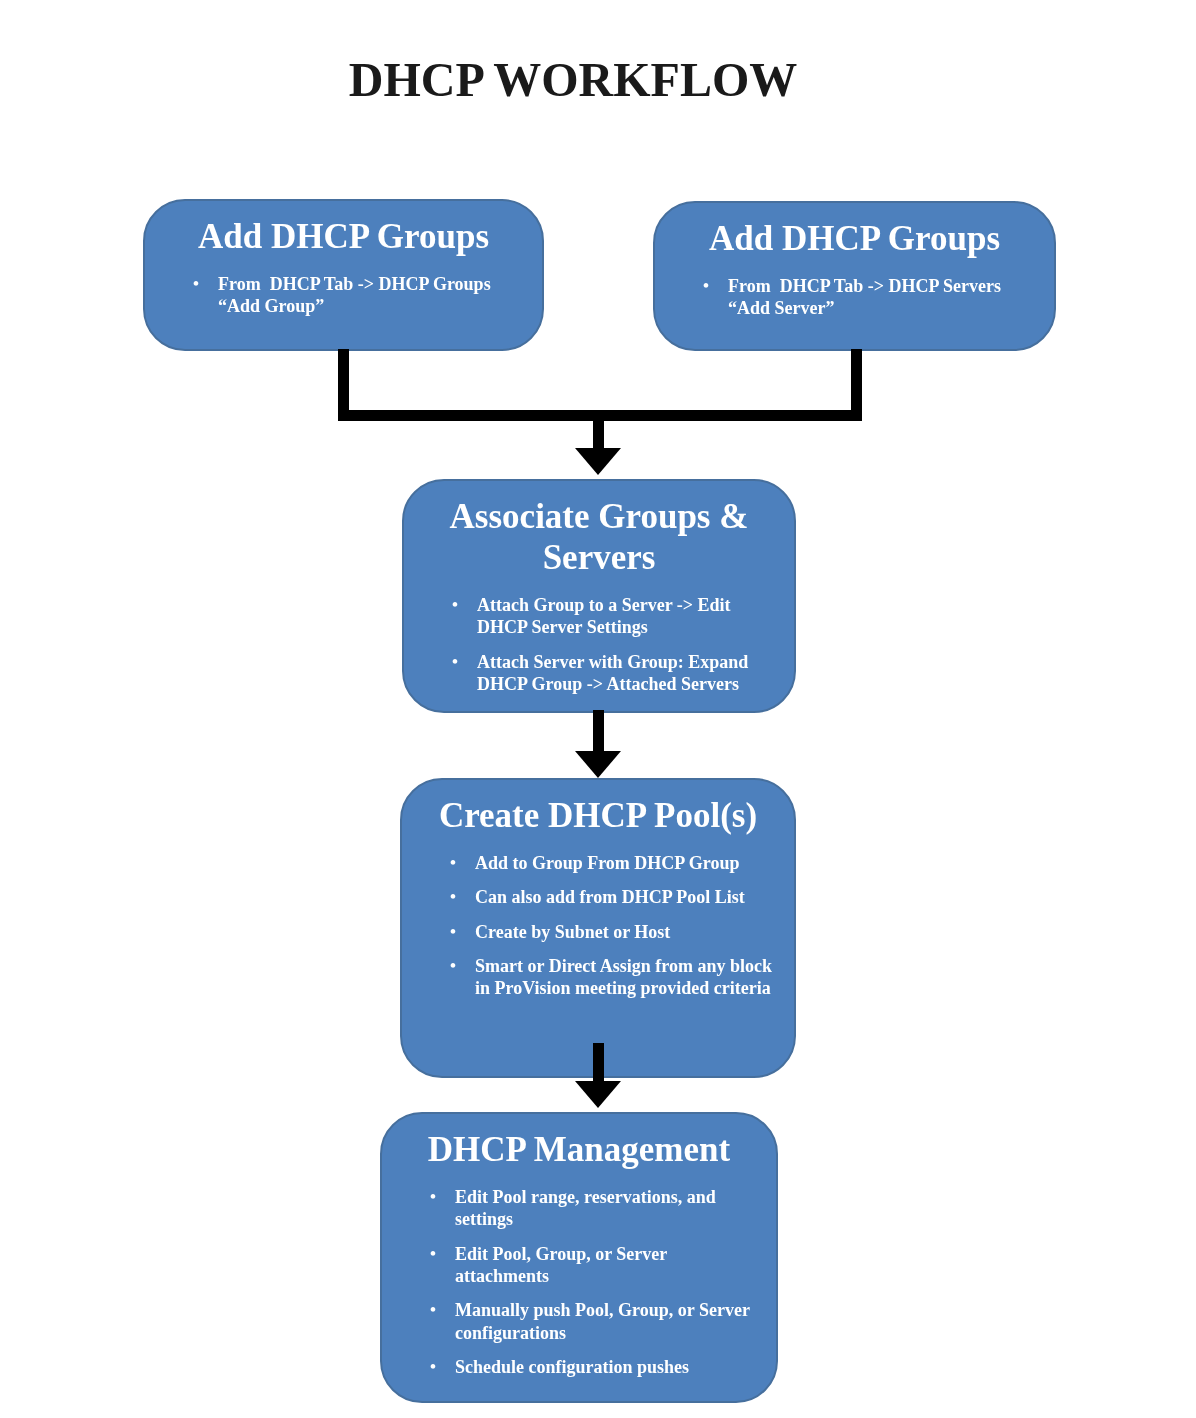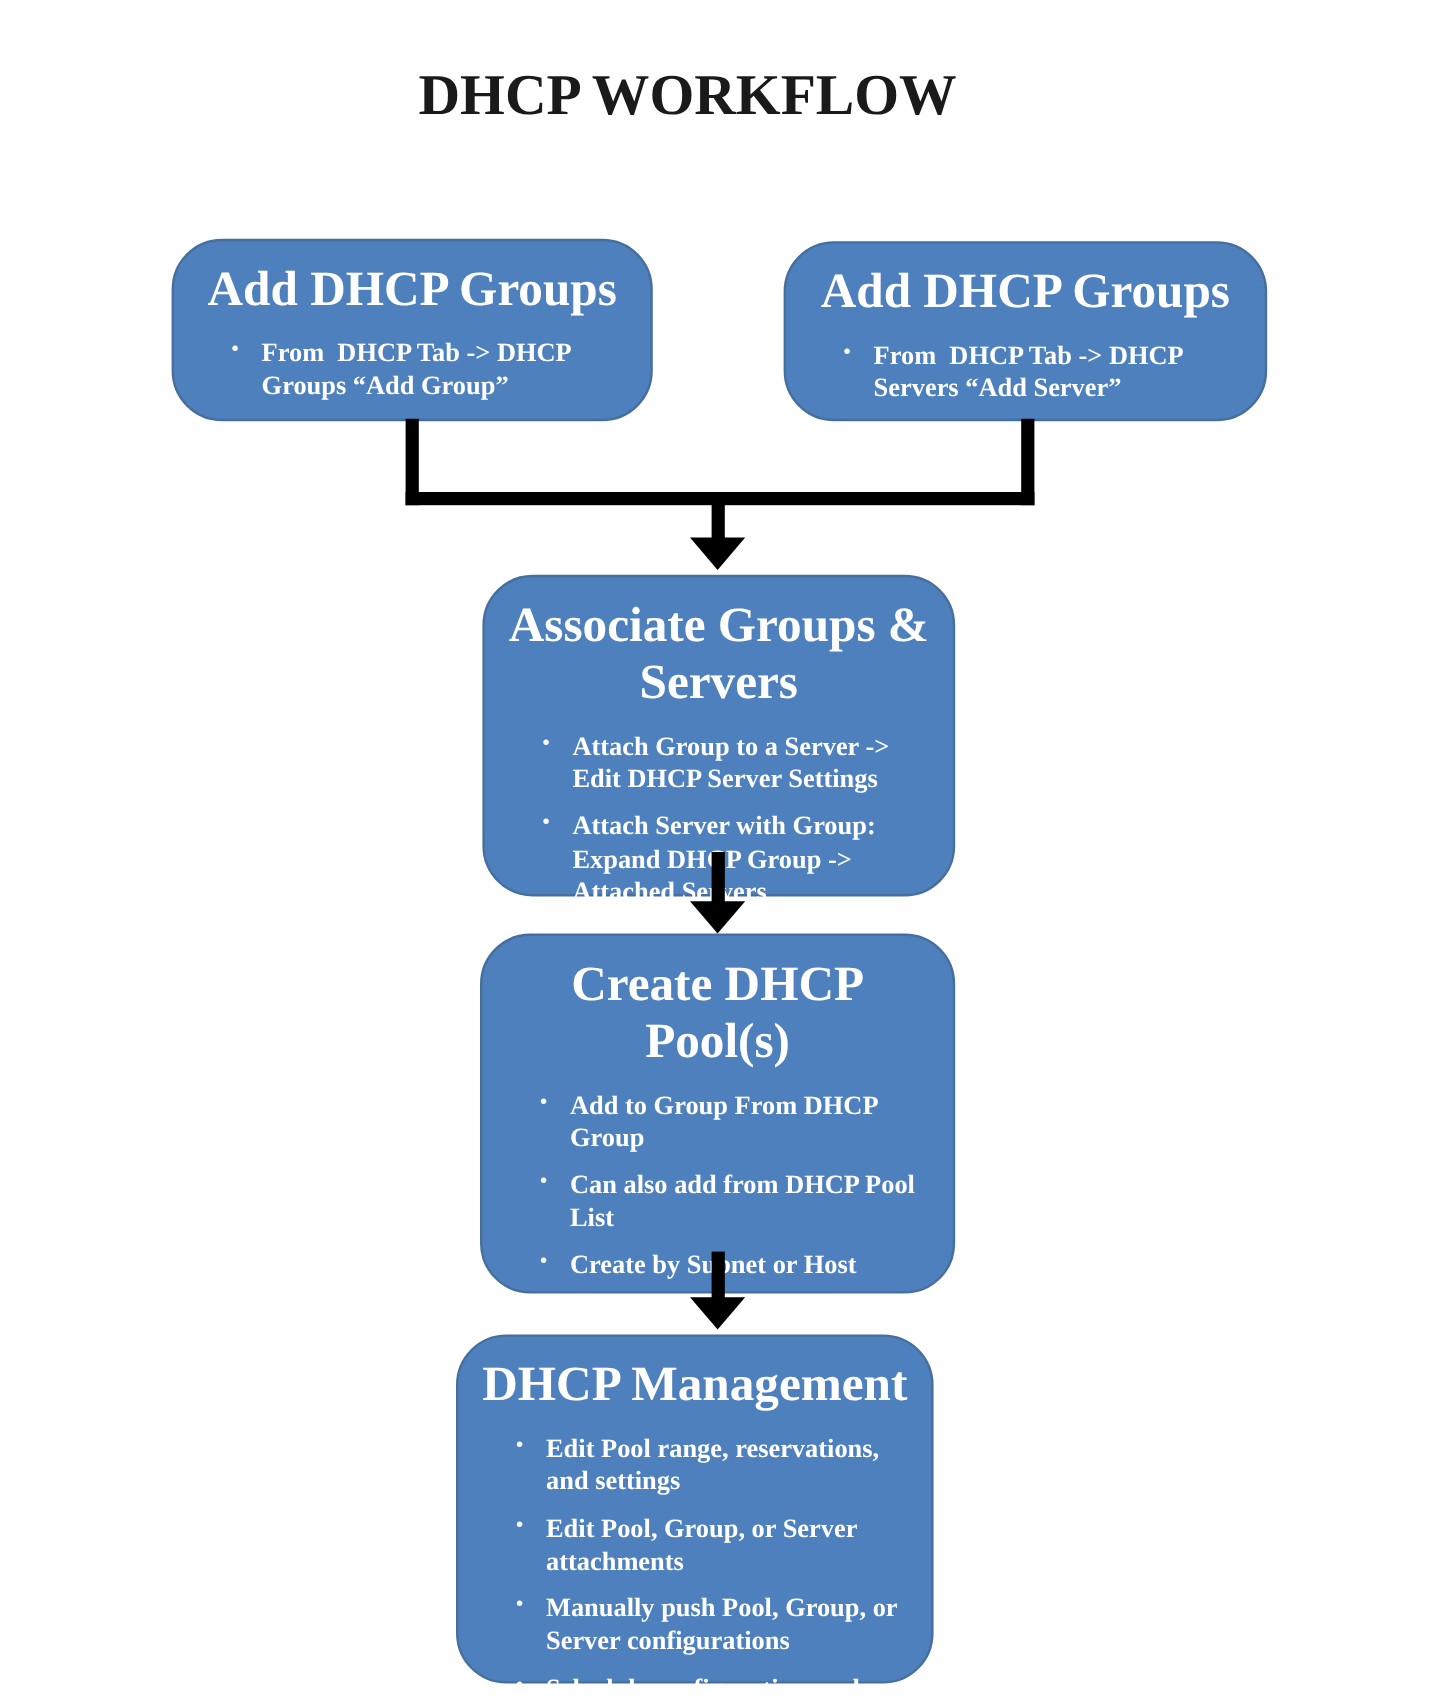--- a/index.html
+++ b/index.html
@@ -34,50 +34,50 @@
   }
   .flow-box{
     position:absolute;
     background:var(--box-fill);
     border:2px solid var(--box-border);
     border-radius:42px;
     color:var(--box-text);
   }
   .flow-box .box-heading{
     text-align:center;
-    font-size:41px;
+    font-size:35px;
     font-weight:700;
     line-height:1.17;
     margin:16px 12px 0 12px;
   }
   .flow-box ul{
     list-style:none;
     margin:15px 0 0 0;
     padding:0 22px 0 46px;
   }
   .flow-box li{
     position:relative;
-    font-size:22px;
+    font-size:18px;
     font-weight:700;
     line-height:1.24;
     padding-left:27px;
     margin-bottom:12px;
     white-space:pre-wrap;
   }
   .flow-box li::before{
     content:"\2022";
     position:absolute;
     left:2px;
     top:0;
     font-size:17px;
   }
   
   .box-add-groups   {left:143px; top:187px; width:401px; height:152px;}
   .box-add-servers  {left:653px; top:189px; width:403px; height:150px;}
-  .box-associate    {left:402px; top:467px; width:394px; height:268px;}
+  .box-associate    {left:402px; top:467px; width:394px; height:234px;}
   .box-create-pools {left:400px; top:766px; width:396px; height:300px;}
   .box-management   {left:380px; top:1100px; width:398px; height:291px;}
 
   
   .connector{position:absolute;background:var(--connector);}
   .stub-left   {left:338px; top:337px; width:11px; height:72px;}
   .stub-right  {left:851px; top:337px; width:11px; height:72px;}
   .h-bar       {left:338px; top:398px; width:524px; height:11px;}
   .shaft-1     {left:593px; top:404px; width:11px; height:34px;}
   .shaft-2     {left:593px; top:698px; width:11px; height:43px;}

